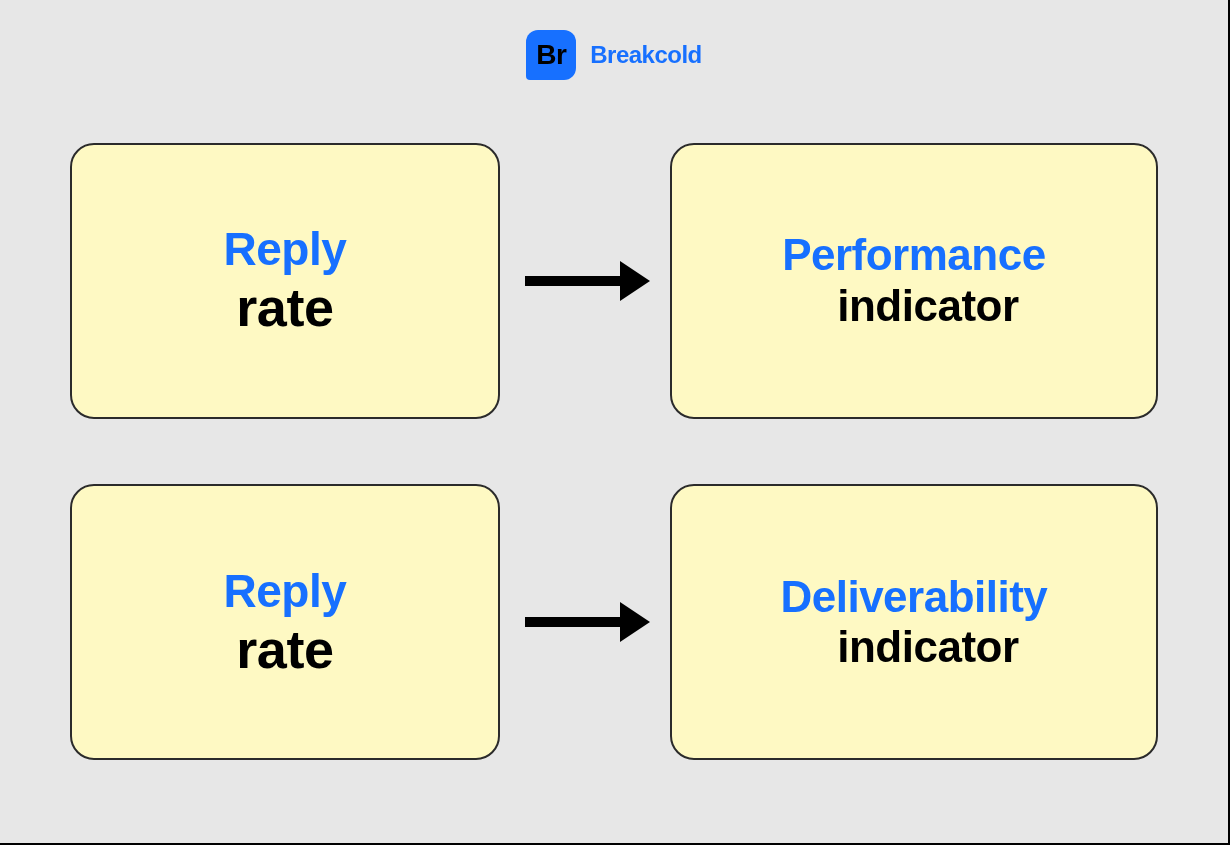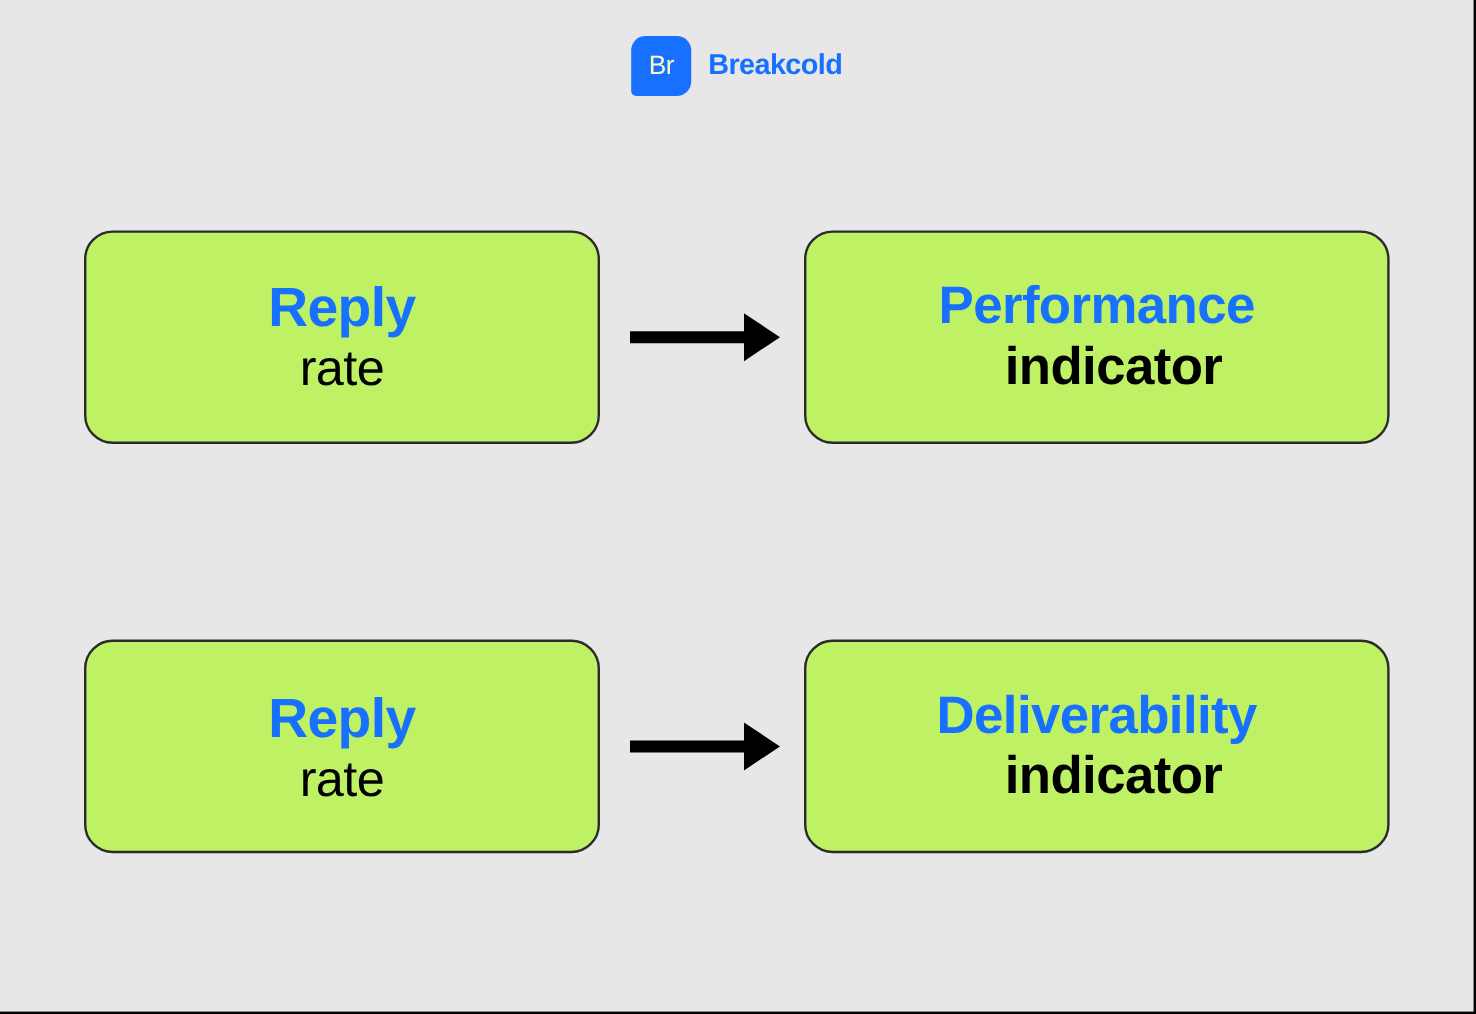--- a/index.html
+++ b/index.html
@@ -31,23 +31,23 @@
     width: 50px;
     height: 50px;
     background: #1770ff;
     border-radius: 12px 12px 12px 4px;
     display: flex;
     align-items: center;
     justify-content: center;
     position: relative;
   }
   .logo-badge-text {
-    color: #fef9c3;
-    font-weight: 400;
-    font-size: 22px;
+    color: #000000;
+    font-weight: 700;
+    font-size: 28px;
     letter-spacing: -0.5px;
   }
   .brand-name {
     color: #1770ff;
     font-weight: 800;
     font-size: 24px;
     letter-spacing: -0.5px;
   }
   .rows {
     flex: 1;
@@ -57,46 +57,46 @@
     gap: 40px;
     padding-bottom: 10px;
   }
   .row {
     display: flex;
     align-items: center;
     justify-content: space-between;
     gap: 20px;
   }
   .box {
-    background: #bef264;
+    background: #fef9c3;
     border: 2px solid #2b2b2b;
     border-radius: 24px;
     width: 440px;
-    height: 178px;
+    height: 276px;
     display: flex;
     flex-direction: column;
     align-items: center;
     justify-content: center;
     text-align: center;
     padding: 20px;
   }
   .box.right {
     width: 500px;
   }
   .box-line1 {
     color: #1770ff;
     font-weight: 800;
     font-size: 46px;
     line-height: 1.15;
     letter-spacing: -0.5px;
   }
   .box-line2 {
     color: #000000;
-    font-weight: 400;
-    font-size: 42px;
+    font-weight: 700;
+    font-size: 54px;
     line-height: 1.15;
     letter-spacing: -0.5px;
   }
   .box.right .box-line1,
   .box.right .box-line2 {
     font-size: 44px;
     font-weight: 700;
   }
   .box.right .box-line2 {
     font-weight: 600;

